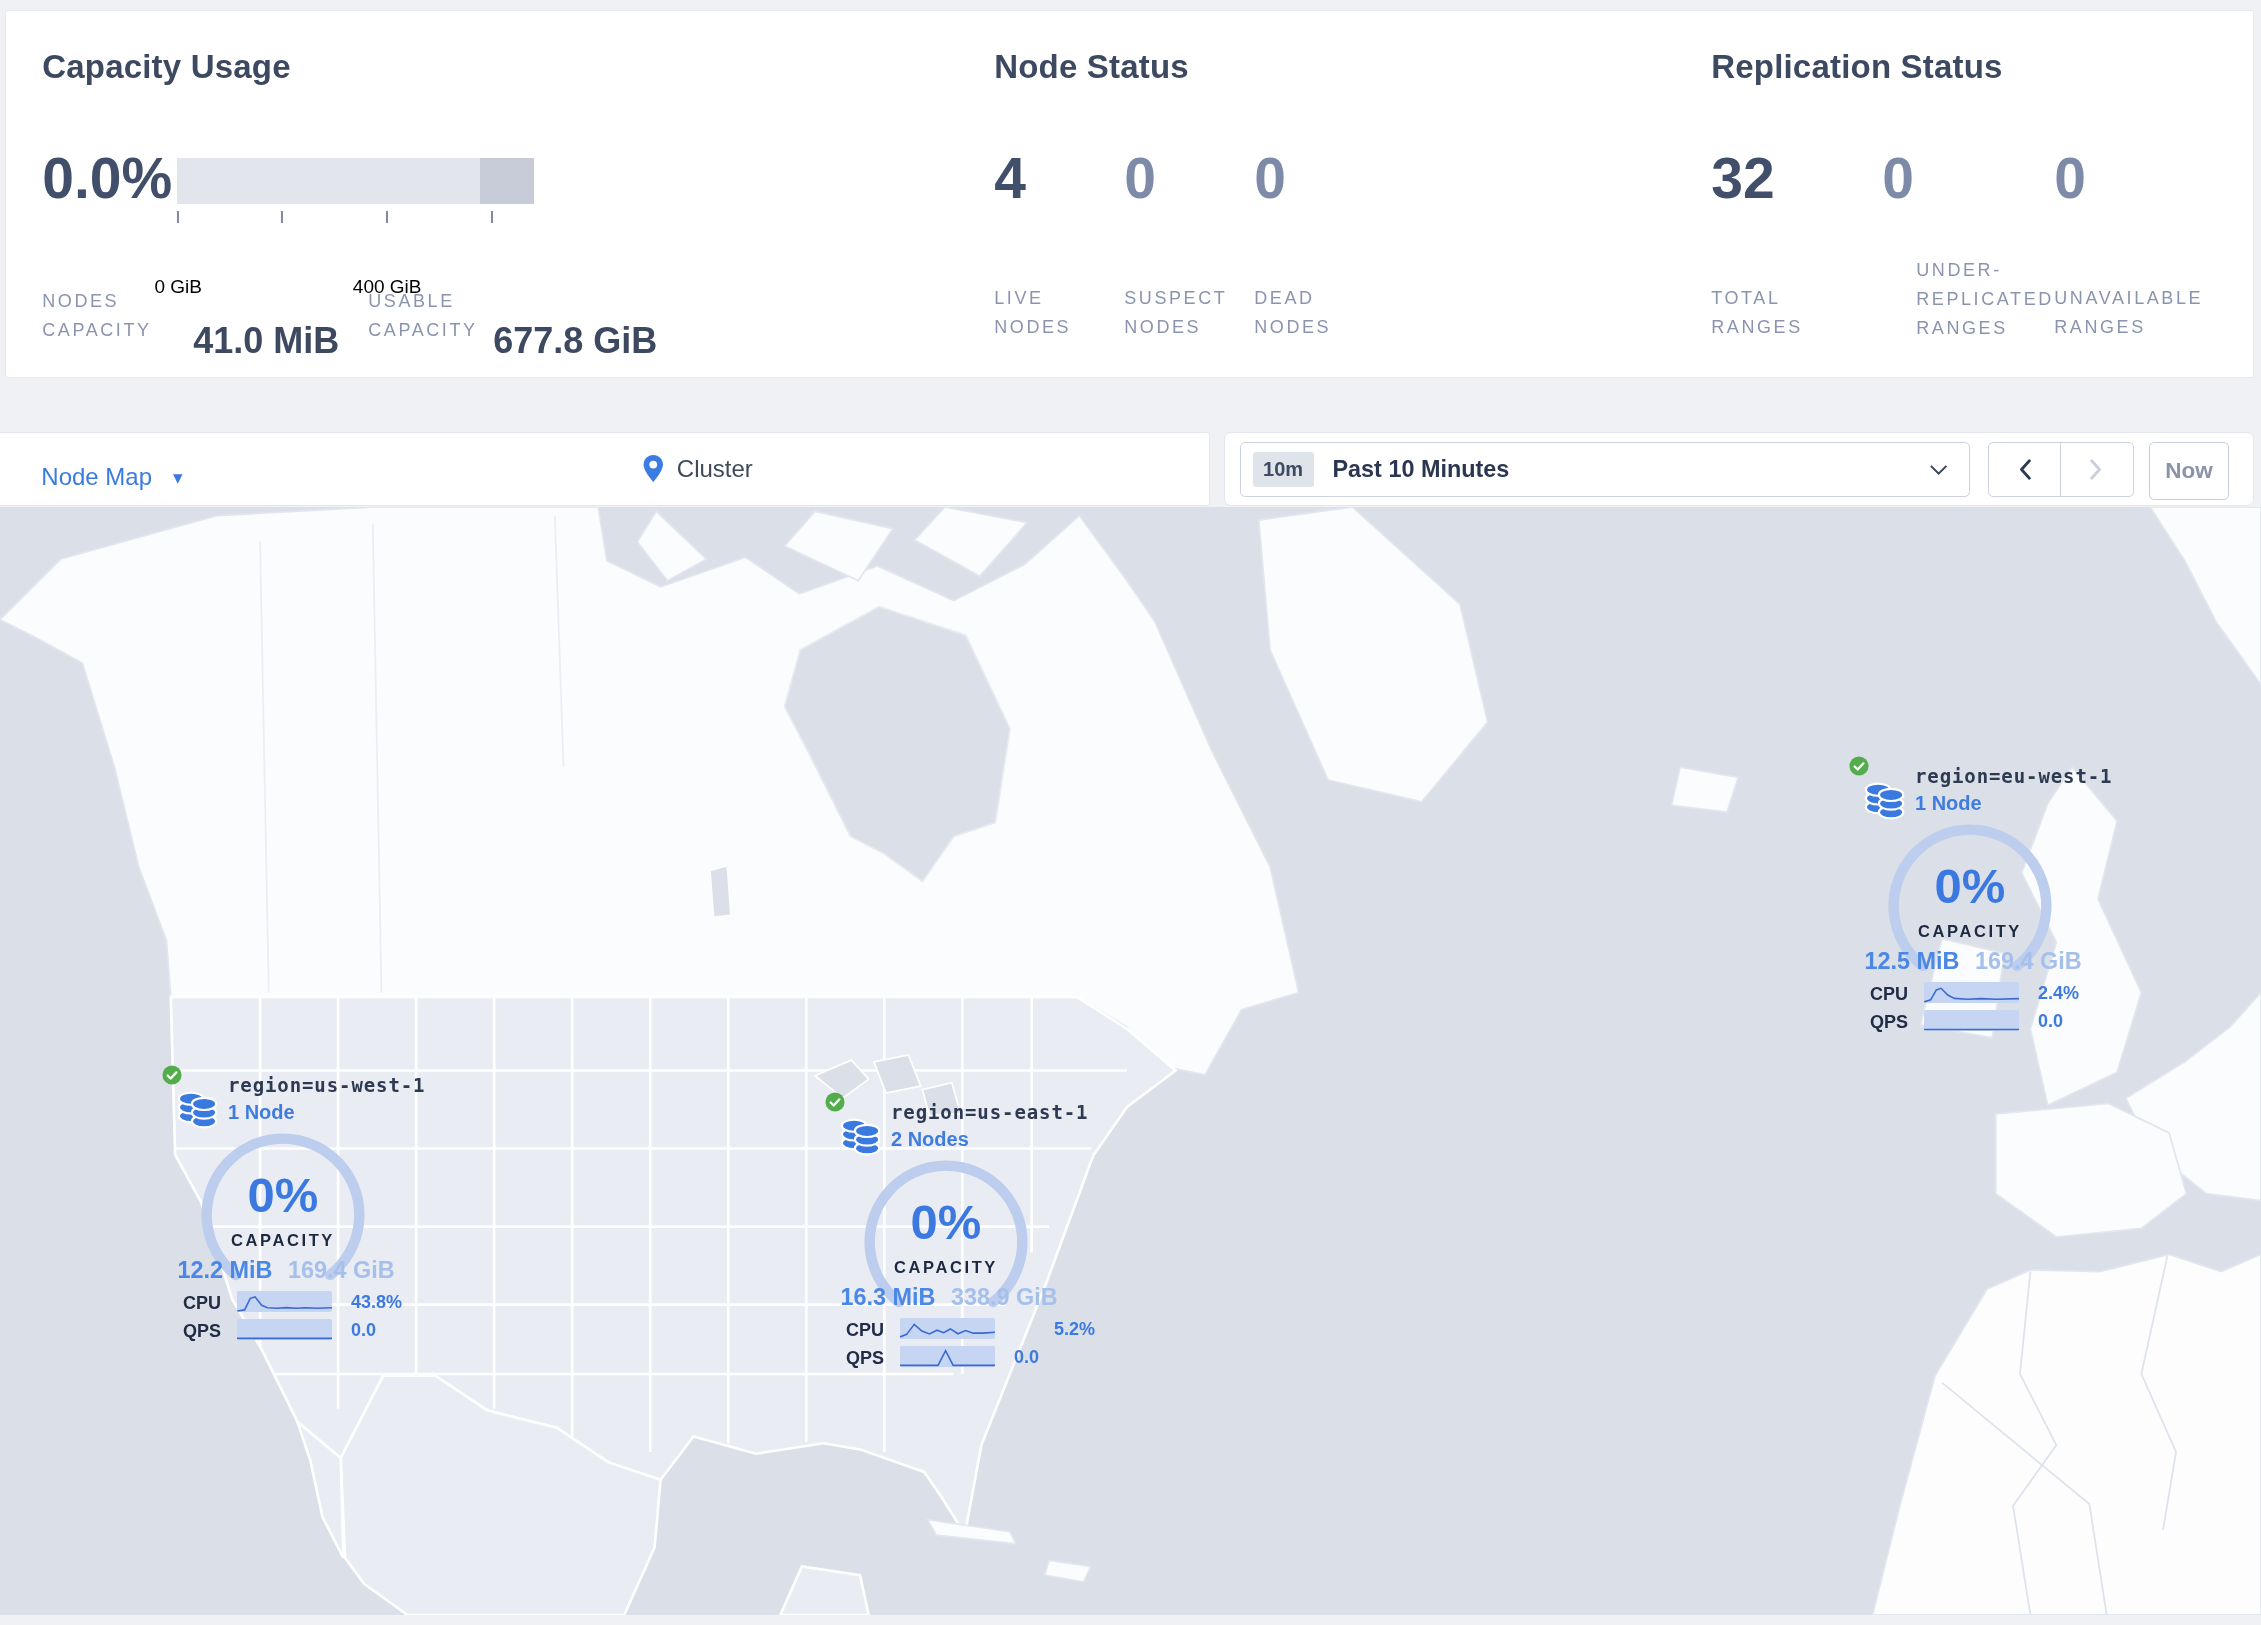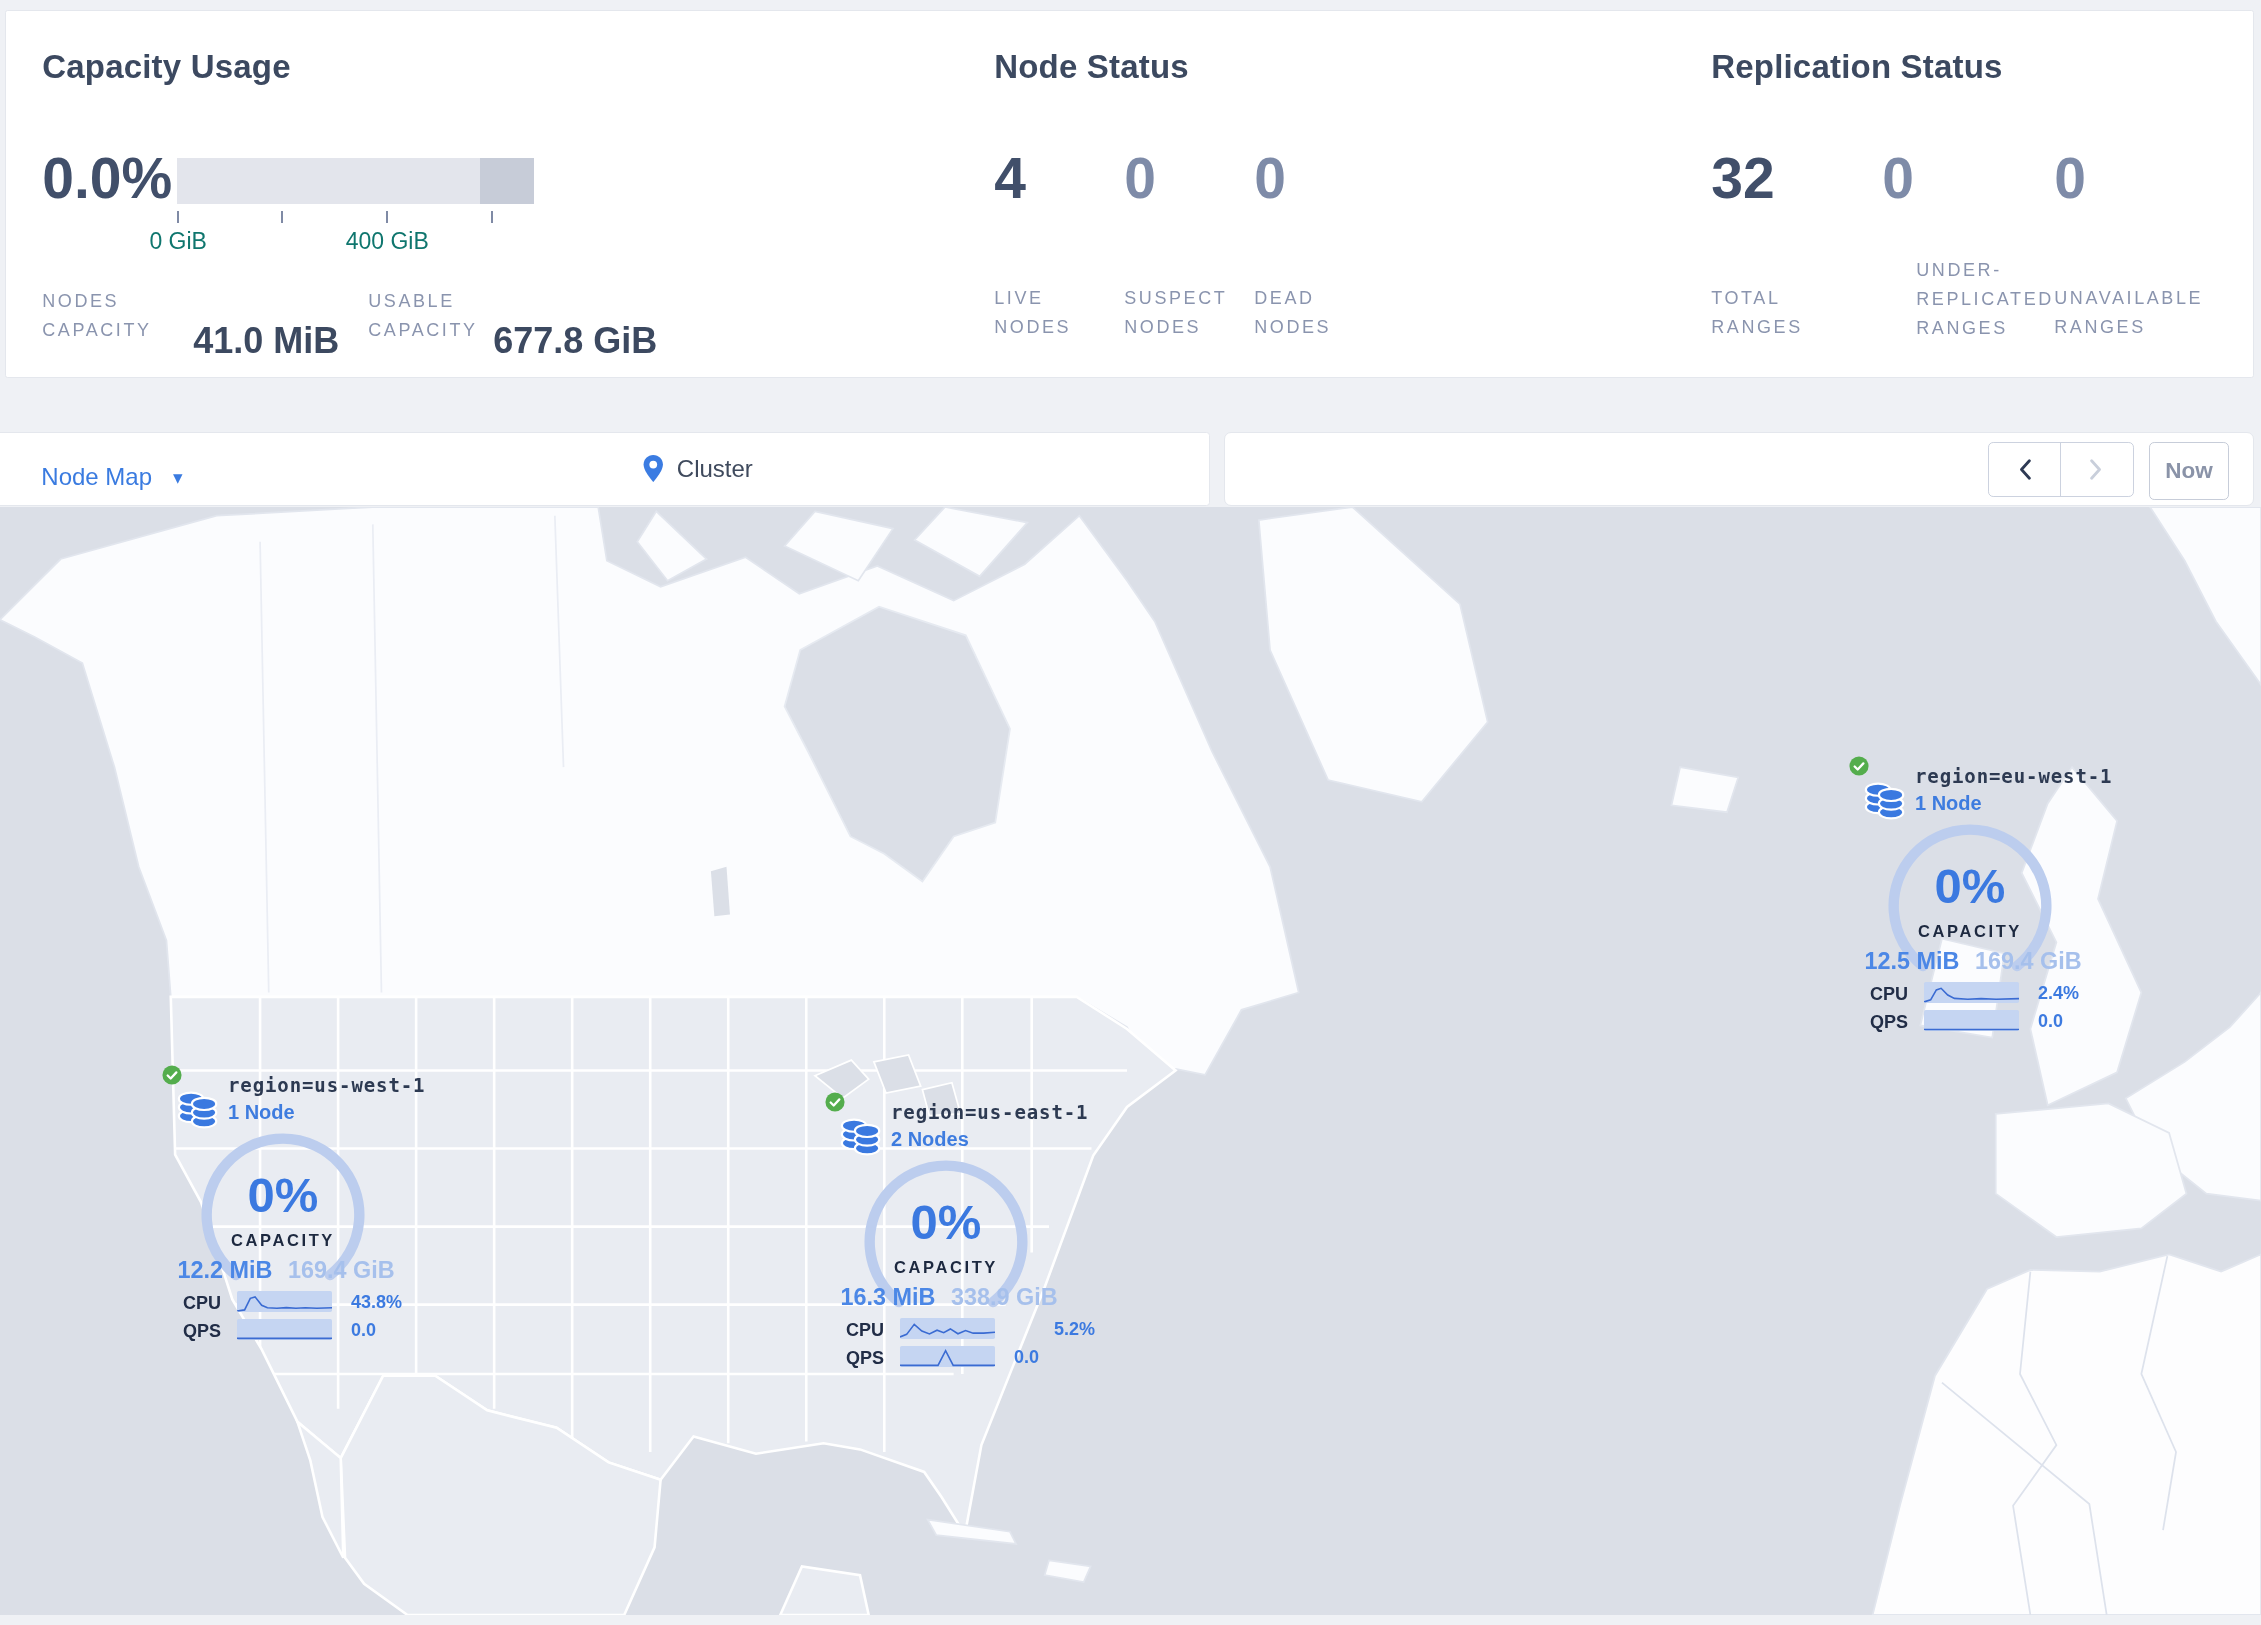--- a/index.html
+++ b/index.html
@@ -10,21 +10,21 @@
   
   .stats-panel { left:5.2px; top:10.4px; width:2249px; height:368px; background:#fff; border:0.9px solid #e4e7ed; border-radius:2.6px; }
   .sec-title { font-size:33px; font-weight:600; color:#3c4960; letter-spacing:0.2px; }
   .big-num { font-size:57px; font-weight:600; color:#414f6a; }
   .big-num.zero { color:#7e8ba8; }
   .caps-label { font-size:18px; letter-spacing:2.6px; color:#8a94ae; line-height:29px; white-space:pre-line; }
   .stat-value { font-size:36px; font-weight:600; color:#3c4960; }
   .bar-track { background:#e3e5ec; }
   .bar-seg { background:#c7ccd8; }
   .tick { width:1.7px; height:12px; background:#7f8aa5; }
-  .tick-label { font-size:23px; color:#0f766e; transform:translateX(-50%); }
+  .tick-label { font-size:19px; color:#000000; transform:translateX(-50%);margin-top:48px; }
 
   
   .tbar { background:#fff; border:0.9px solid #e4e7ed; }
   .blue-link { color:#3a7be0; font-size:24px; font-weight:500; }
   .crumb { color:#3f4a5d; font-size:24px; font-weight:500; }
   .time-ctl { border:1.7px solid #ccd2df; border-radius:5.2px; background:#fff; display:flex; align-items:center; }
   .time-badge { background:#dfe3ea; color:#3e4a64; font-size:20px; font-weight:700; padding:6px 10.4px; border-radius:3.5px; margin-left:12px; }
   .time-label { font-size:23.4px; font-weight:600; color:#2b3750; margin-left:19px; }
   .seg-ctl { border:1.7px solid #ccd2df; border-radius:5.2px; background:#fff; display:flex; }
   .seg-btn { width:71px; display:flex; align-items:center; justify-content:center; }
@@ -100,20 +100,27 @@
   <div class="abs" style="left:643px;top:0;height:72px;display:flex;align-items:center;gap:12px;">
     <svg width="22.5" height="29.5" viewBox="0 0 24 32">
       <path d="M12 1 C6 1 1.5 5.6 1.5 11.5 C1.5 19 12 30.5 12 30.5 C12 30.5 22.5 19 22.5 11.5 C22.5 5.6 18 1 12 1 Z" fill="#3b7ce2"></path>
       <circle cx="12" cy="11.5" r="4.2" fill="#fff"></circle>
     </svg>
     <span class="crumb">Cluster</span>
   </div>
 </div>
 
 <div class="abs tbar" style="left:1224px;top:432px;width:1030px;height:74px;border-radius:7px;">
+  <div class="abs time-ctl" style="left:14.7px;top:8.7px;width:730px;height:55px;cursor:pointer;">
+    <span class="time-badge">10m</span>
+    <span class="time-label">Past 10 Minutes</span>
+    <svg class="abs" style="right:21px;top:22.5px;" width="17.3" height="10.4" viewBox="0 0 20 12">
+      <polyline points="1,1 10,10 19,1" fill="none" stroke="#39445e" stroke-width="2.4"></polyline>
+    </svg>
+  </div>
   <div class="abs seg-ctl" style="left:763px;top:8.7px;width:146px;height:55px;">
     <div class="seg-btn" style="cursor:pointer;">
       <svg width="14" height="21" viewBox="0 0 16 24">
         <polyline points="13,2 4,12 13,22" fill="none" stroke="#2e3a54" stroke-width="3.2" stroke-linecap="round" stroke-linejoin="round"></polyline>
       </svg>
     </div>
     <div class="seg-btn">
       <svg width="14" height="21" viewBox="0 0 16 24">
         <polyline points="3,2 12,12 3,22" fill="none" stroke="#c9cfdb" stroke-width="3.2" stroke-linecap="round" stroke-linejoin="round"></polyline>
       </svg>

